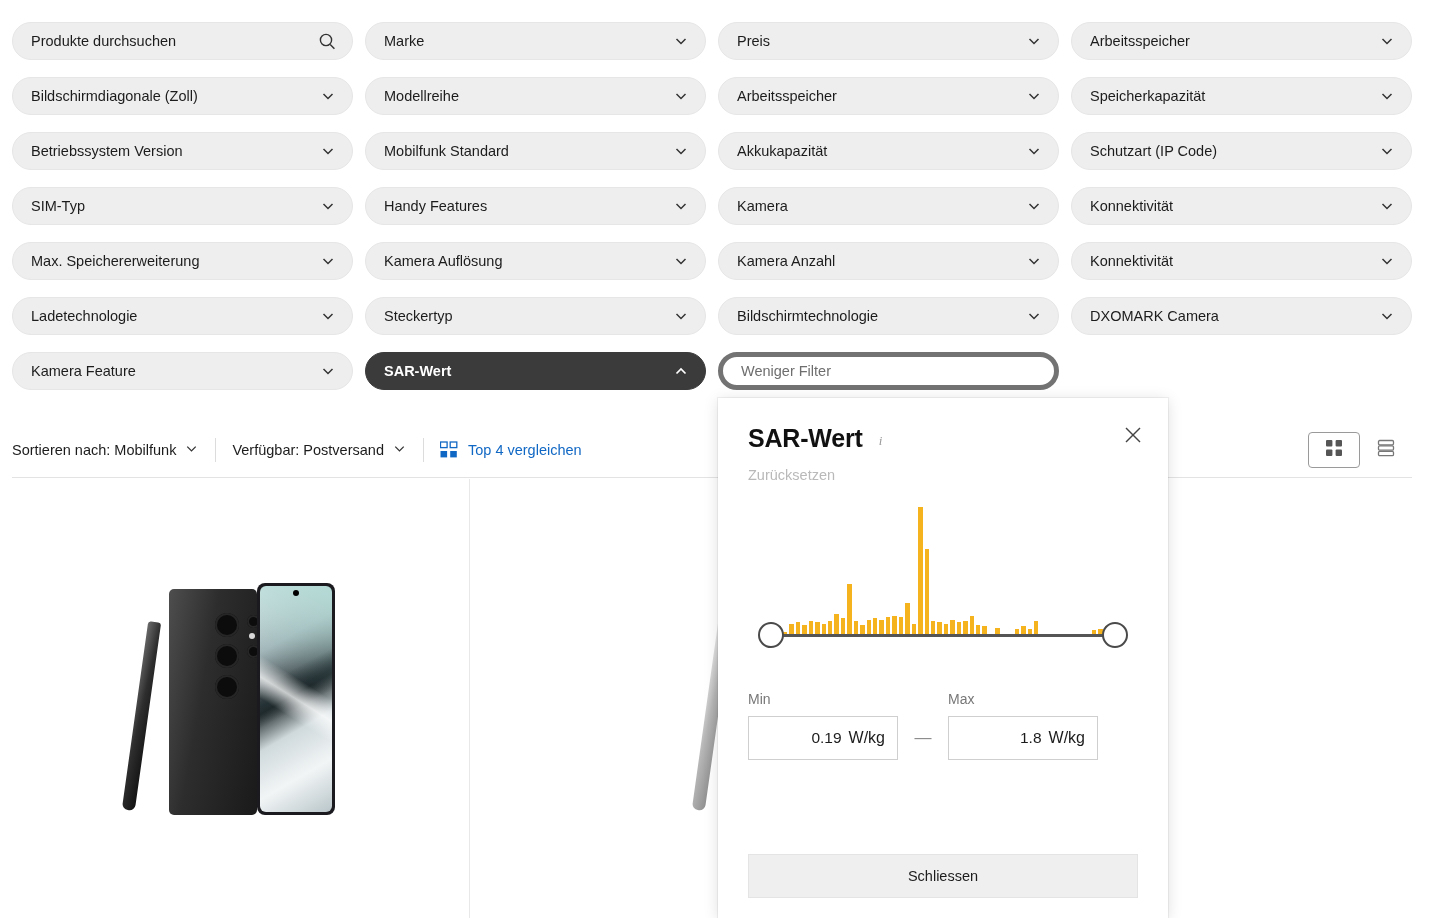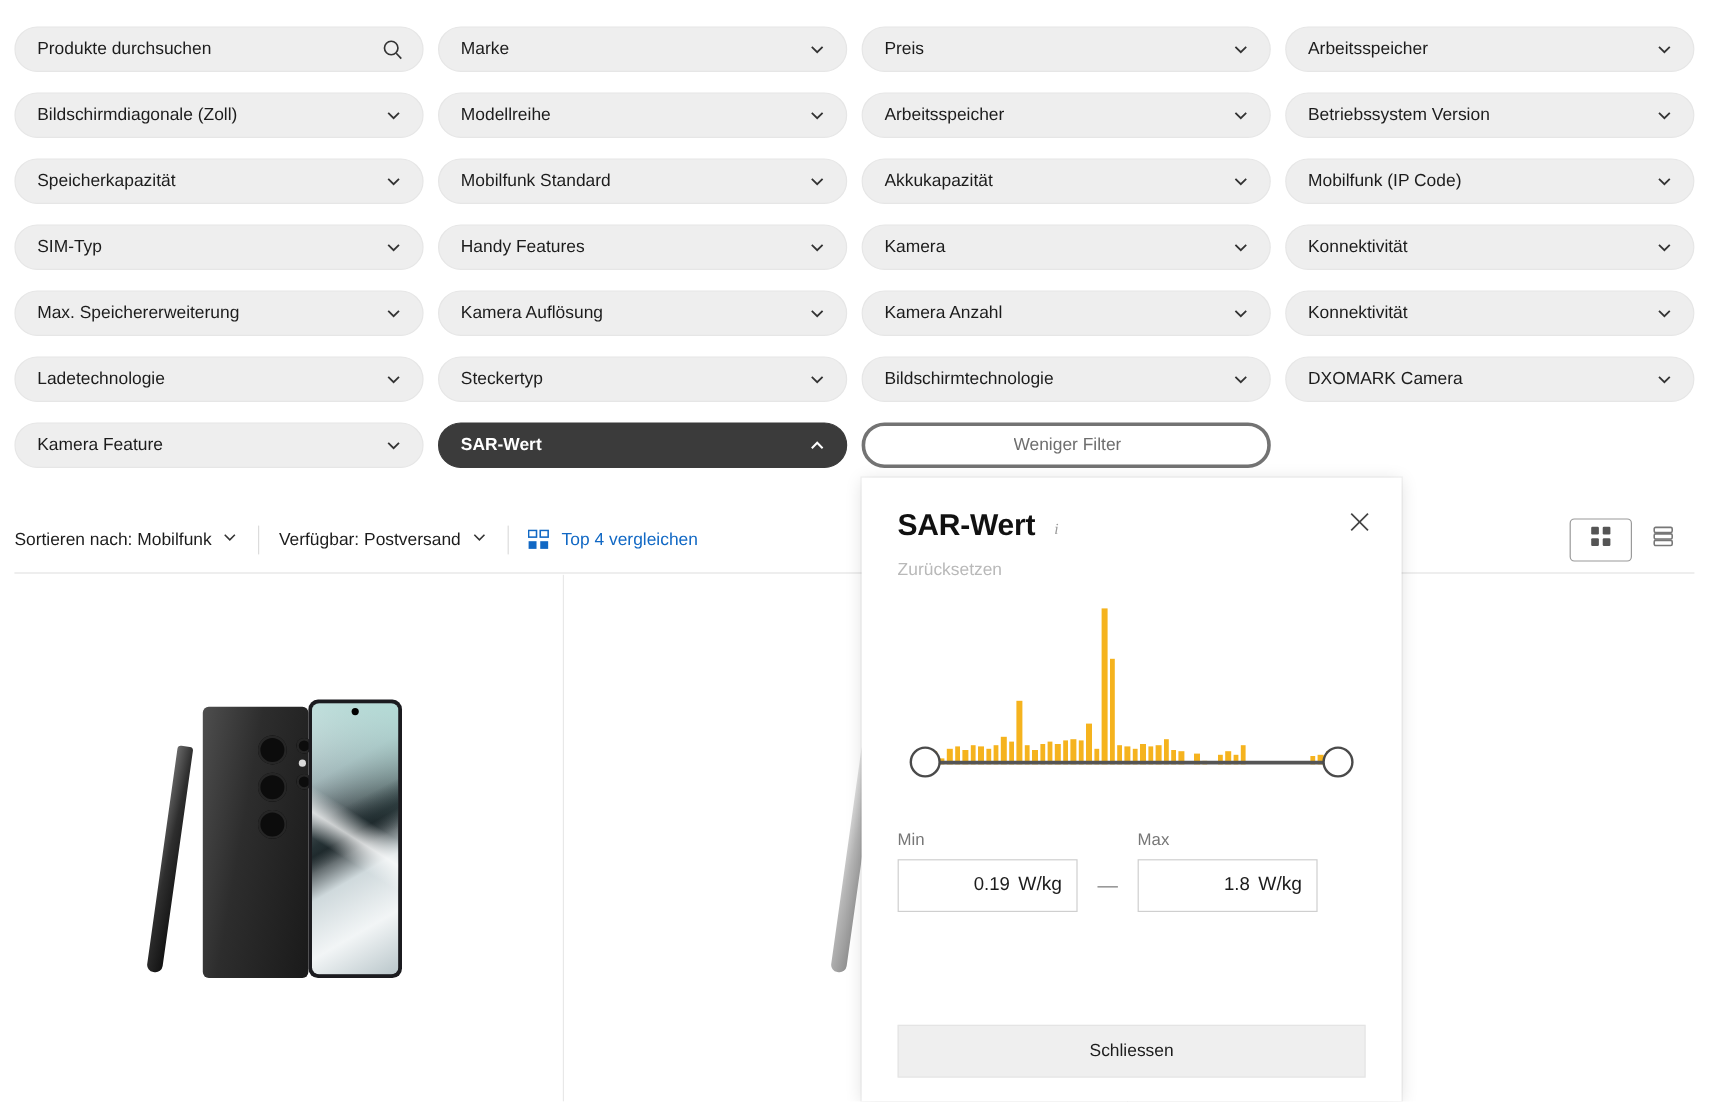--- a/index.html
+++ b/index.html
@@ -43,22 +43,22 @@
 
   .pill.active {
     background: #3b3b3b;
     border-color: #3b3b3b;
     color: #ffffff;
     font-weight: bold;
     z-index: 40;
   }
   .pill.ghost {
     background: #ffffff;
-    border: 3px solid #737373;
-    justify-content: center;
+    border: 5px solid #737373;
+    justify-content: flex-start;
     color: #6e6e6e;
     font-size: 14.5px;
   }
   .pill.ghost .label { flex: 0 0 auto; text-align:center; }
 
   
   .sortbar {
     position: absolute;
     left: 12px; top: 422px;
     width: 1400px; height: 56px;
@@ -315,54 +315,54 @@
     <div class="pill">
       <span class="label">Arbeitsspeicher</span>
       <span class="chev">
           <svg viewBox="0 0 16 16" width="16" height="16" fill="none" stroke="#333" stroke-width="1.5">
             <polyline points="3.5,6 8,10.5 12.5,6"></polyline>
           </svg>
         </span>
     </div>
 
     <div class="pill">
+      <span class="label">Speicherkapazität</span>
+      <span class="chev">
+          <svg viewBox="0 0 16 16" width="16" height="16" fill="none" stroke="#333" stroke-width="1.5">
+            <polyline points="3.5,6 8,10.5 12.5,6"></polyline>
+          </svg>
+        </span>
+    </div>
+    <div class="pill">
       <span class="label">Betriebssystem Version</span>
       <span class="chev">
           <svg viewBox="0 0 16 16" width="16" height="16" fill="none" stroke="#333" stroke-width="1.5">
             <polyline points="3.5,6 8,10.5 12.5,6"></polyline>
           </svg>
         </span>
     </div>
     <div class="pill">
-      <span class="label">Speicherkapazität</span>
-      <span class="chev">
-          <svg viewBox="0 0 16 16" width="16" height="16" fill="none" stroke="#333" stroke-width="1.5">
-            <polyline points="3.5,6 8,10.5 12.5,6"></polyline>
-          </svg>
-        </span>
-    </div>
-    <div class="pill">
       <span class="label">Mobilfunk Standard</span>
       <span class="chev">
           <svg viewBox="0 0 16 16" width="16" height="16" fill="none" stroke="#333" stroke-width="1.5">
             <polyline points="3.5,6 8,10.5 12.5,6"></polyline>
           </svg>
         </span>
     </div>
     <div class="pill">
       <span class="label">Akkukapazität</span>
       <span class="chev">
           <svg viewBox="0 0 16 16" width="16" height="16" fill="none" stroke="#333" stroke-width="1.5">
             <polyline points="3.5,6 8,10.5 12.5,6"></polyline>
           </svg>
         </span>
     </div>
 
     <div class="pill">
-      <span class="label">Mobilfunk (IP Code)</span>
+      <span class="label">Schutzart (IP Code)</span>
       <span class="chev">
           <svg viewBox="0 0 16 16" width="16" height="16" fill="none" stroke="#333" stroke-width="1.5">
             <polyline points="3.5,6 8,10.5 12.5,6"></polyline>
           </svg>
         </span>
     </div>
     <div class="pill">
       <span class="label">SIM-Typ</span>
       <span class="chev">
           <svg viewBox="0 0 16 16" width="16" height="16" fill="none" stroke="#333" stroke-width="1.5">

